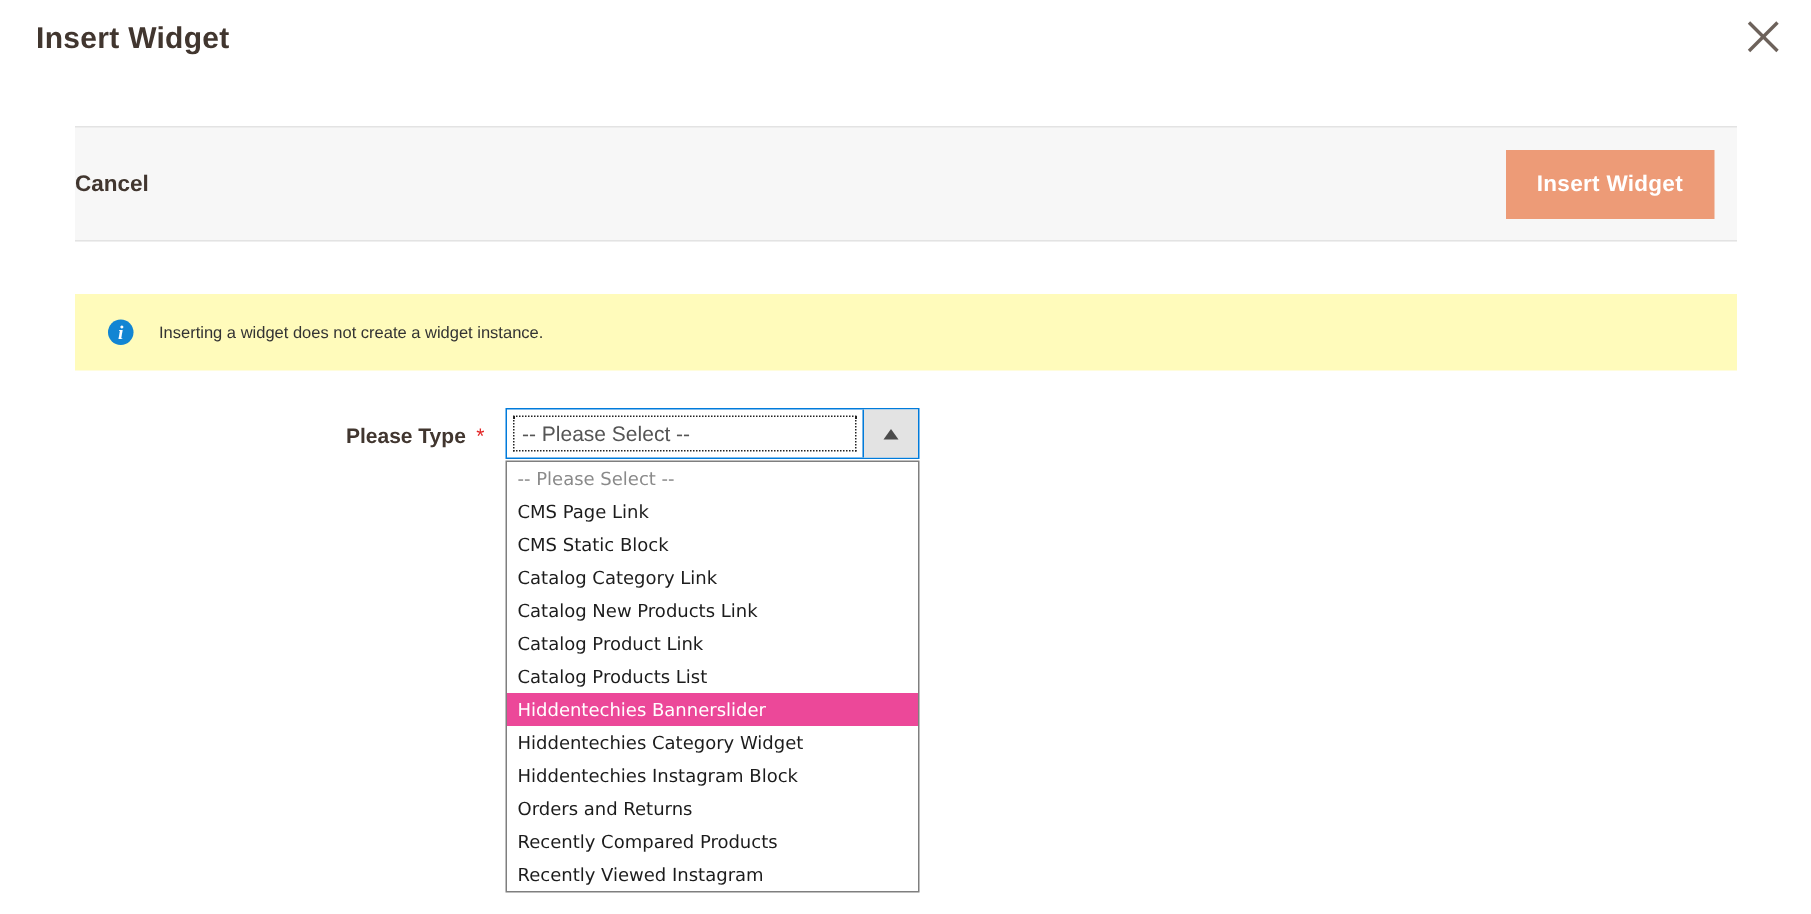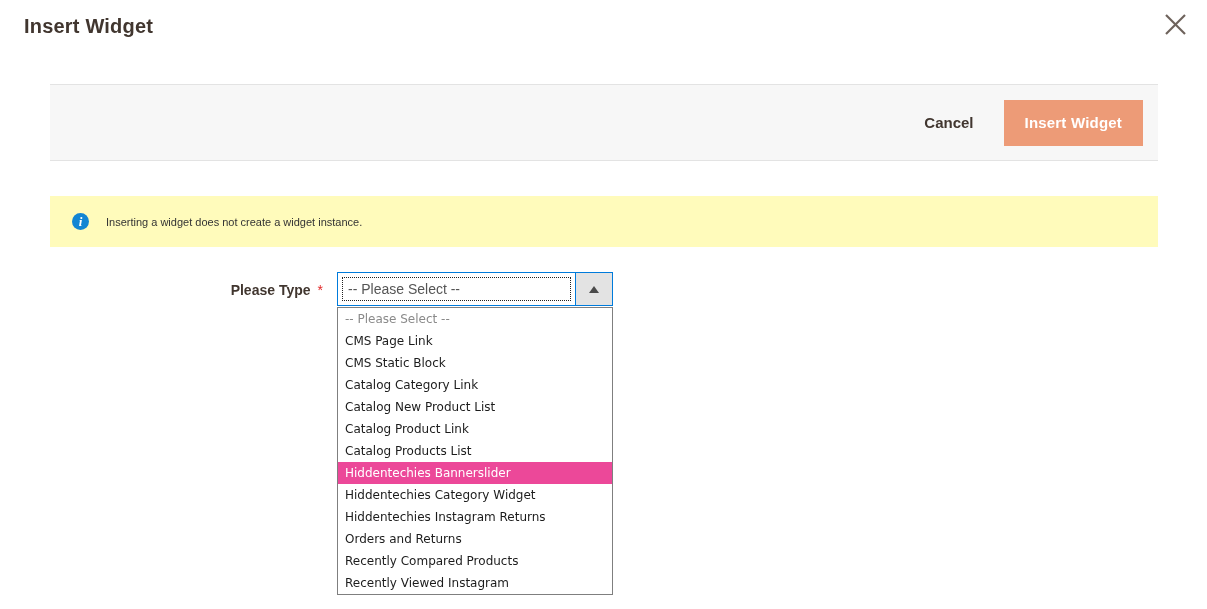--- a/index.html
+++ b/index.html
@@ -8,21 +8,21 @@
 
   .modal-title { position:absolute; left:24px; top:15px; font-size:20px;
     font-weight:600; color:#41362f; letter-spacing:.2px; }
 
   .close-btn { position:absolute; right:18px; top:12px; width:28px; height:28px;
     background:none; border:none; cursor:pointer; display:flex;
     align-items:center; justify-content:center; }
 
   .toolbar { position:absolute; left:50px; top:84px; width:1108px; height:77px;
     background:#f7f7f7; border-top:1px solid #e3e3e3; border-bottom:1px solid #e3e3e3;
-    display:flex; align-items:center; justify-content:flex-end; gap:30px;
+    display:flex; align-items:center; justify-content:space-between; gap:30px;
     padding-right:15px; }
   .cancel-button { background:none; border:none; font-family:"Liberation Sans",sans-serif;
     font-size:15px; font-weight:700; color:#41362f; cursor:pointer; }
   .insert-button { background:#ed9b77; border:none; color:#ffffff;
     font-family:"Liberation Sans",sans-serif; font-size:15px; font-weight:700;
     height:46px; padding:0 21px; cursor:pointer; letter-spacing:.2px; }
 
   .notice-banner { position:absolute; left:50px; top:196px; width:1108px; height:51px;
     background:#fffbbb; display:flex; align-items:center; padding-left:22px; }
   .info-icon { width:17px; height:17px; border-radius:50%; background:#1285d3;
@@ -90,22 +90,22 @@
   <button class="select-arrow-btn">
     <span class="arrow-up"></span>
   </button>
 </div>
 
 <ul class="dropdown-list">
     <li class="dropdown-option placeholder">-- Please Select --</li>
     <li class="dropdown-option">CMS Page Link</li>
     <li class="dropdown-option">CMS Static Block</li>
     <li class="dropdown-option">Catalog Category Link</li>
-    <li class="dropdown-option">Catalog New Product List</li>
+    <li class="dropdown-option">Catalog New Products Link</li>
     <li class="dropdown-option">Catalog Product Link</li>
     <li class="dropdown-option">Catalog Products List</li>
     <li class="dropdown-option highlighted">Hiddentechies Bannerslider</li>
     <li class="dropdown-option">Hiddentechies Category Widget</li>
-    <li class="dropdown-option">Hiddentechies Instagram Returns</li>
+    <li class="dropdown-option">Hiddentechies Instagram Block</li>
     <li class="dropdown-option">Orders and Returns</li>
     <li class="dropdown-option">Recently Compared Products</li>
     <li class="dropdown-option">Recently Viewed Instagram</li>
   </ul>
 
 </body></html>

